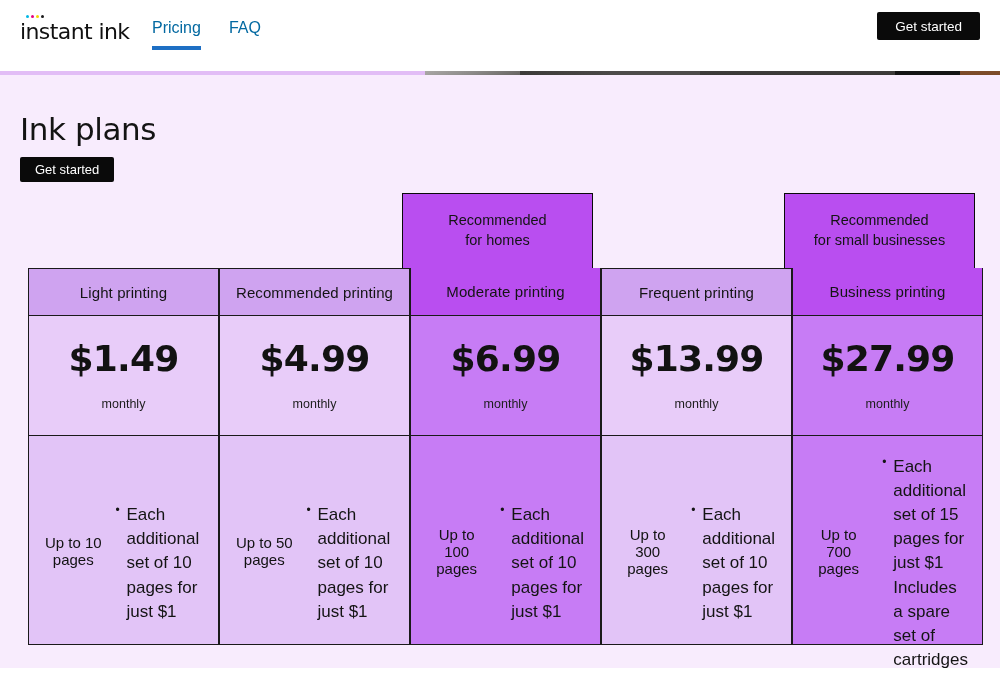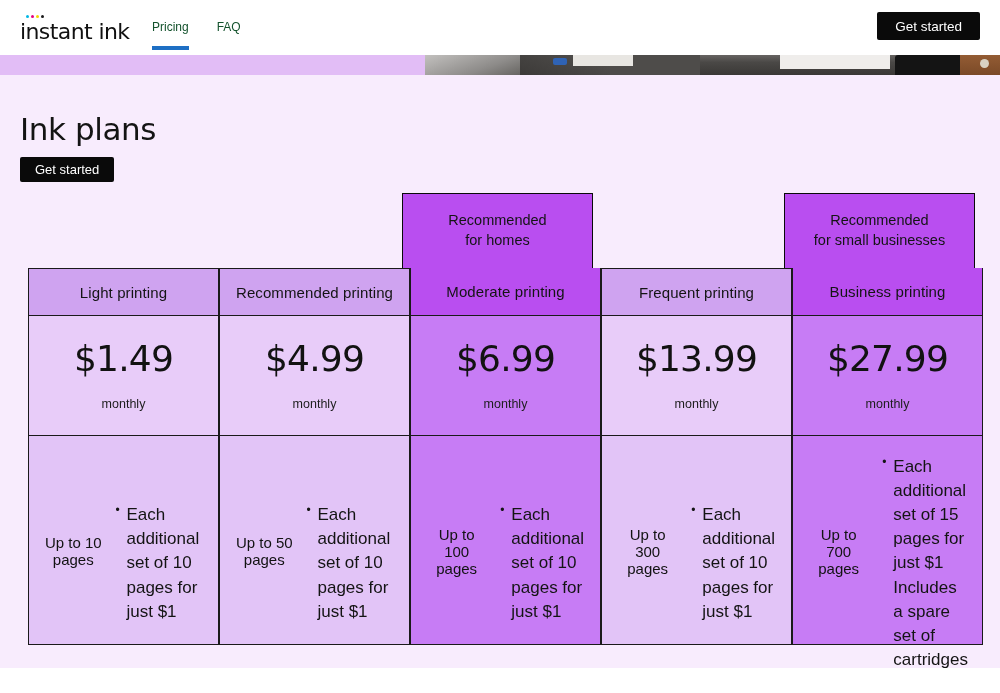--- a/index.html
+++ b/index.html
@@ -7,37 +7,37 @@
   body {
     background:#ffffff;
     font-family:"Liberation Sans", sans-serif;
     -webkit-font-smoothing:antialiased;
     overflow:hidden;
     position:relative;
   }
 
   
   #header {
-    position:absolute; left:0; top:0; width:1000px; height:55px;
+    position:absolute; left:0; top:0; width:1000px; height:71px;
     background:#ffffff; z-index:20;
   }
   #logo-wrap {
     position:absolute; left:20px; top:13px; width:115px; height:32px;
   }
   #logo-dots { position:absolute; left:6px; top:2px; display:flex; gap:2px; }
   #logo-dots i { display:block; width:3px; height:3px; border-radius:50%; }
   #logo-text {
     position:absolute; left:0; top:6px;
     font-size:22px; letter-spacing:-0.6px; color:#111111;
     font-family:"DejaVu Sans", sans-serif; font-weight:400;
   }
   #nav { position:absolute; left:152px; top:0; height:55px; display:flex; align-items:center; gap:28px; }
   #nav a {
     position:relative; display:block; height:55px; line-height:55px;
-    font-size:12px; color:#14532d; text-decoration:none; white-space:nowrap;
+    font-size:16px; color:#0369a1; text-decoration:none; white-space:nowrap;
   }
   #nav a.active::after {
     content:""; position:absolute; left:0; right:0; bottom:5px; height:4px; background:#1E6FC4;
   }
   #header-cta {
     position:absolute; right:20px; top:12px; height:28px; padding:0 18px;
     background:#0a0a0a; color:#ffffff; border:none; border-radius:2px;
     font-size:13.5px; font-family:"Liberation Sans", sans-serif; cursor:pointer;
     display:flex; align-items:center; justify-content:center;
   }
@@ -115,21 +115,21 @@
     font-size:15px; color:#141414; letter-spacing:0.1px; }
   .head.normal { background:#CFA3F0; }
   .head.hi     { background:#B94EF0; border-top:none; }
 
   .price { top:123px; height:120px;
     display:flex; flex-direction:column; align-items:center; justify-content:center; }
   .price.normal { background:#E8CCF9; }
   .price.hi     { background:#C77CF5; }
   .price .amount {
     font-size:36px; color:#121212; letter-spacing:-0.8px;
-    font-family:"DejaVu Sans", sans-serif; font-weight:400; line-height:1;
+    font-family:"DejaVu Sans", sans-serif; font-weight:700; line-height:1;
   }
   .price .period { margin-top:20px; font-size:12.5px; color:#1d1d1d; }
 
   .feat { top:243px; height:209px; padding:22px 14px 0 14px;
           display:flex; flex-direction:row; align-items:center; }
   .feat.normal { background:#E2C4F7; }
   .feat.hi     { background:#C77CF5; }
   .feat .limit { font-size:15px; color:#121212; text-align:center; }
   .feat ul { list-style:none; margin-top:25px; width:100%; padding-left:12px; }
   .feat li { position:relative; padding-left:11px; font-size:17px;

